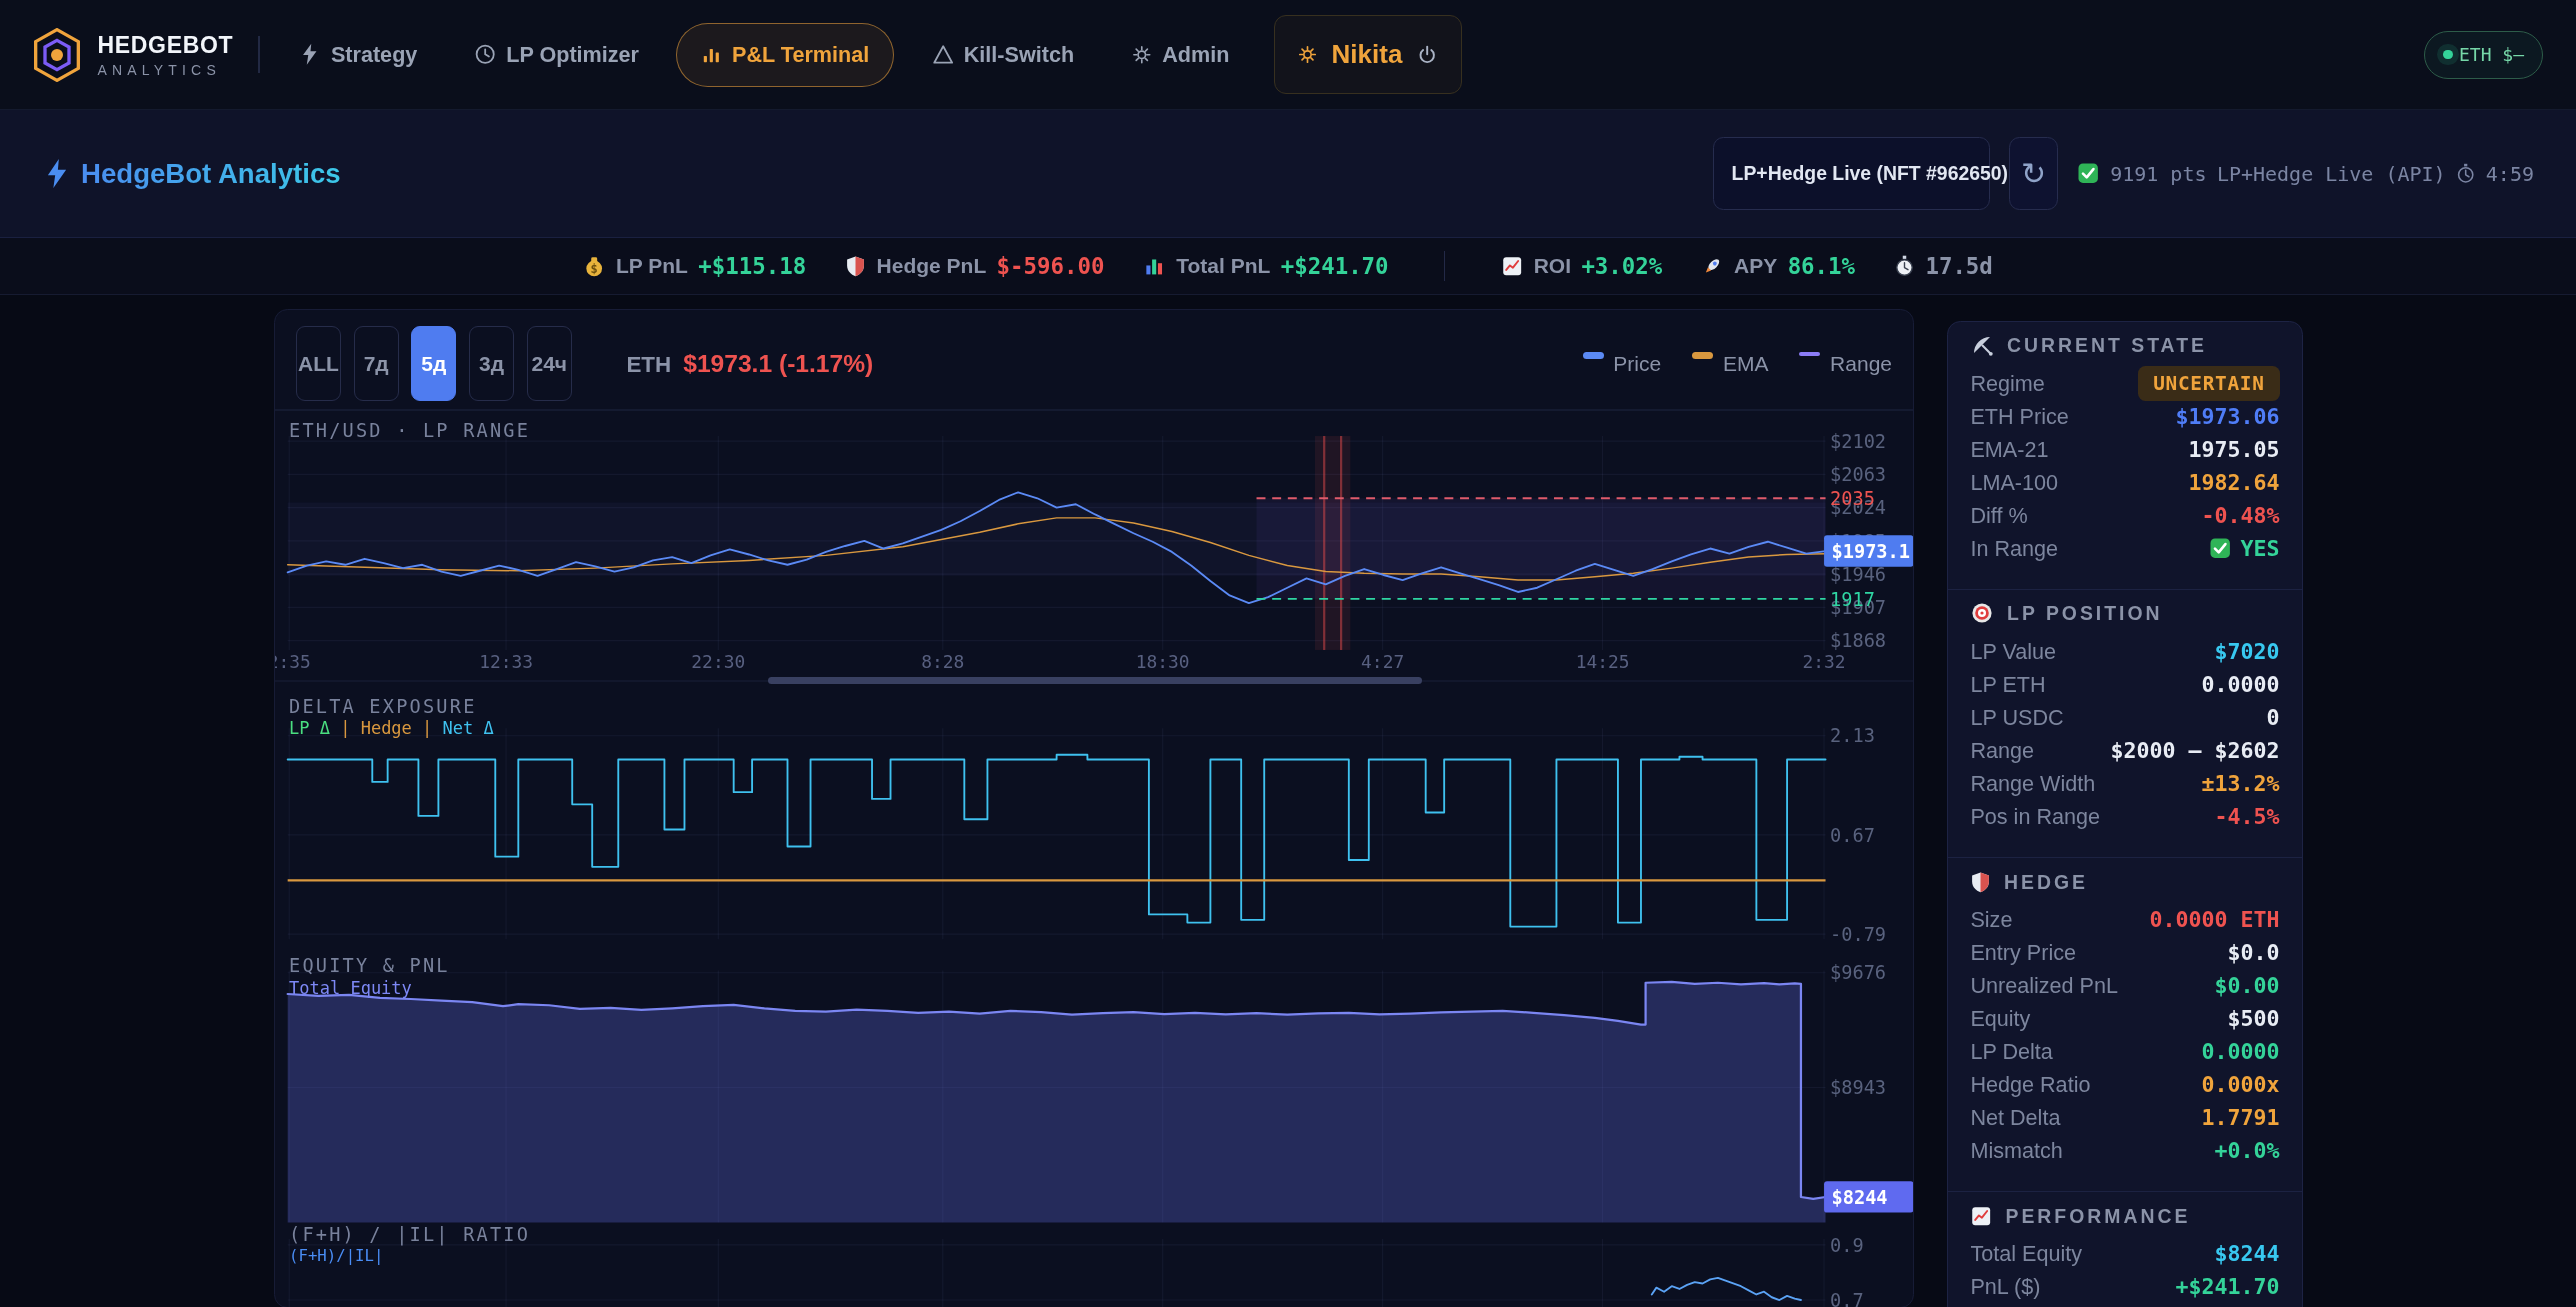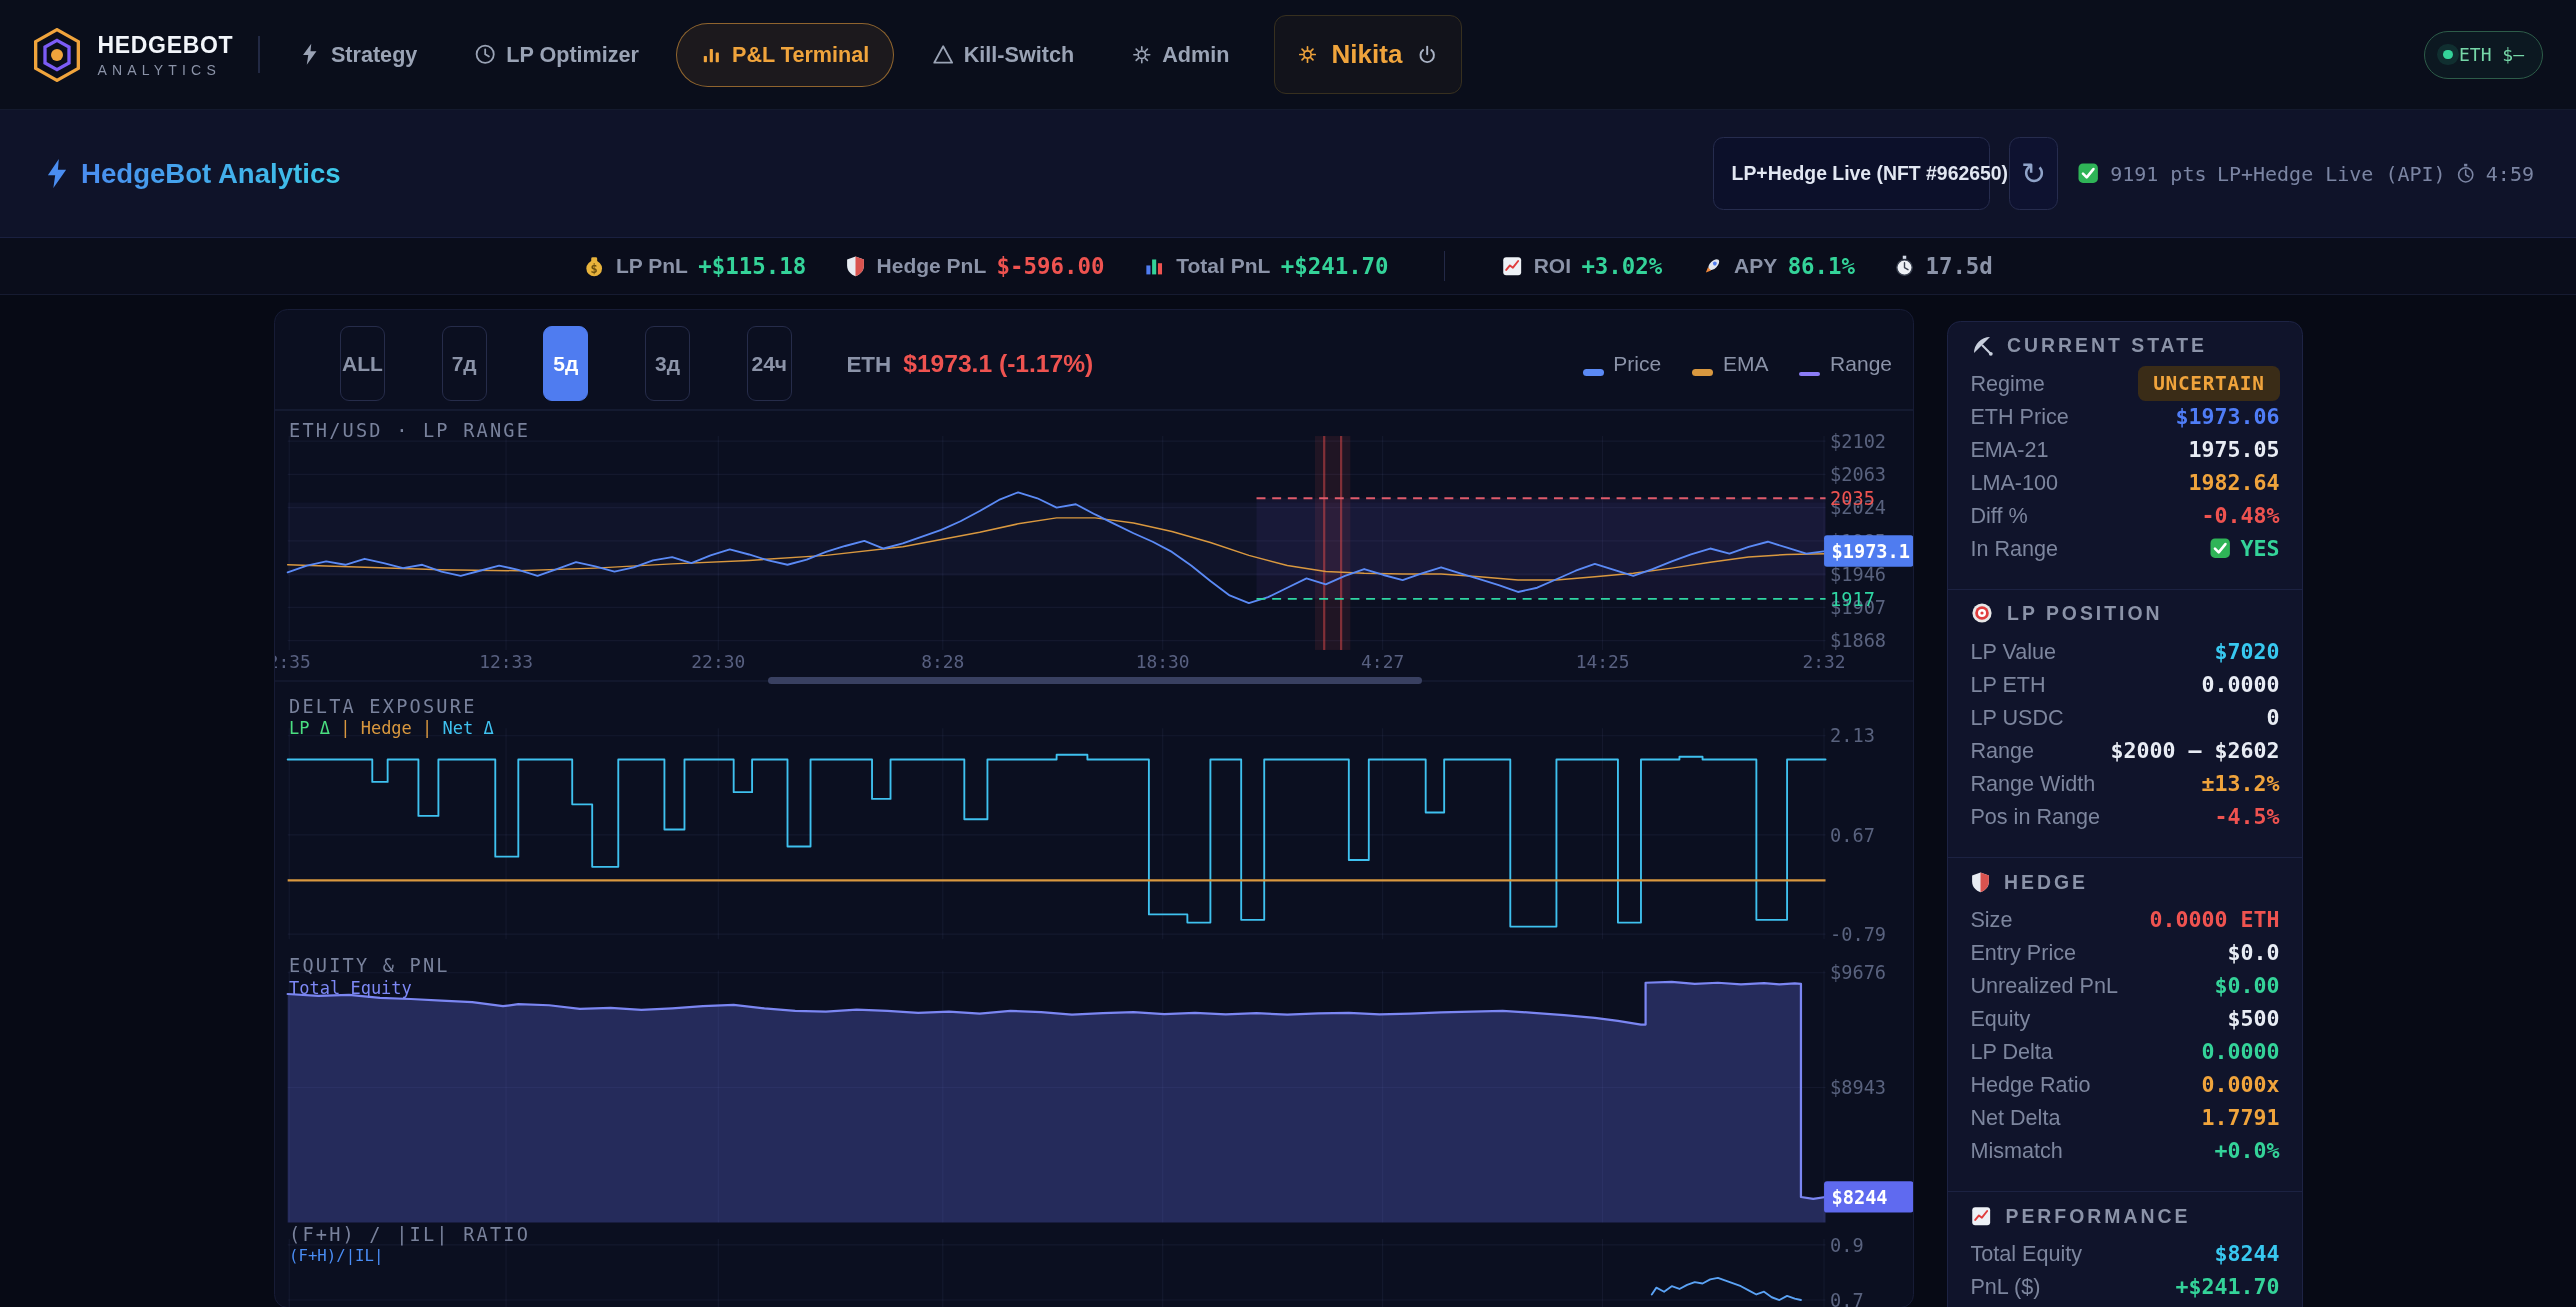--- a/index.html
+++ b/index.html
@@ -60,27 +60,27 @@
 
   
   .chart-panel { position:absolute; left:274px; top:309px; width:1640px; height:999px;
     background:#0b0f20; border:1.5px solid #171c36; border-radius:13.4px; overflow:hidden; }
   .controls { position:absolute; top:16.4px; left:21px; right:21px; height:75px;
     display:flex; align-items:center; }
   .controls-border { position:absolute; top:99px; left:0; right:0; height:1.5px; background:#141a30; }
   .range-btn { width:45px; height:75px; margin-right:12.7px; border:1.5px solid #262c4a; border-radius:9px;
     background:transparent; color:#8b93a8; font-size:21px; font-weight:600;
     display:flex; align-items:center; justify-content:center; cursor:pointer;
-    font-family:"Liberation Sans",sans-serif;margin-left:44px; }
+    font-family:"Liberation Sans",sans-serif; }
   .range-btn.active { background:#4f7cf0; border-color:#4f7cf0; color:#ffffff; }
   .price-line { margin-left:42px; display:flex; align-items:baseline; gap:12px; }
   .price-sym { font-size:22.4px; font-weight:700; color:#8b93a8; }
   .price-val { font-size:24.6px; font-weight:800; color:#ef5350; }
   .legend { margin-left:auto; display:flex; align-items:center; gap:31px; }
-  .legend-item { display:flex; align-items:flex-end; gap:9.7px; cursor:pointer; }
+  .legend-item { display:flex; align-items:flex-start; gap:9.7px; cursor:pointer; }
   .legend-dash { width:21px; height:6.7px; border-radius:3.7px; }
   .legend-dash.thin { height:3.7px; }
   .legend-label { font-size:21px; color:#8b93a8; }
 
   .pane-title { position:absolute; left:14px; font-size:18.6px; letter-spacing:2.2px; color:#79829c;
     font-family:"DejaVu Sans Mono",monospace; white-space:nowrap; }
   .pane-legend { position:absolute; left:14px; font-size:17px;
     font-family:"DejaVu Sans Mono",monospace; white-space:nowrap; }
   #chart-svg { position:absolute; left:0; top:0; }
   .x-scrollbar { position:absolute; top:367px; left:493px; width:654px; height:6.7px;

